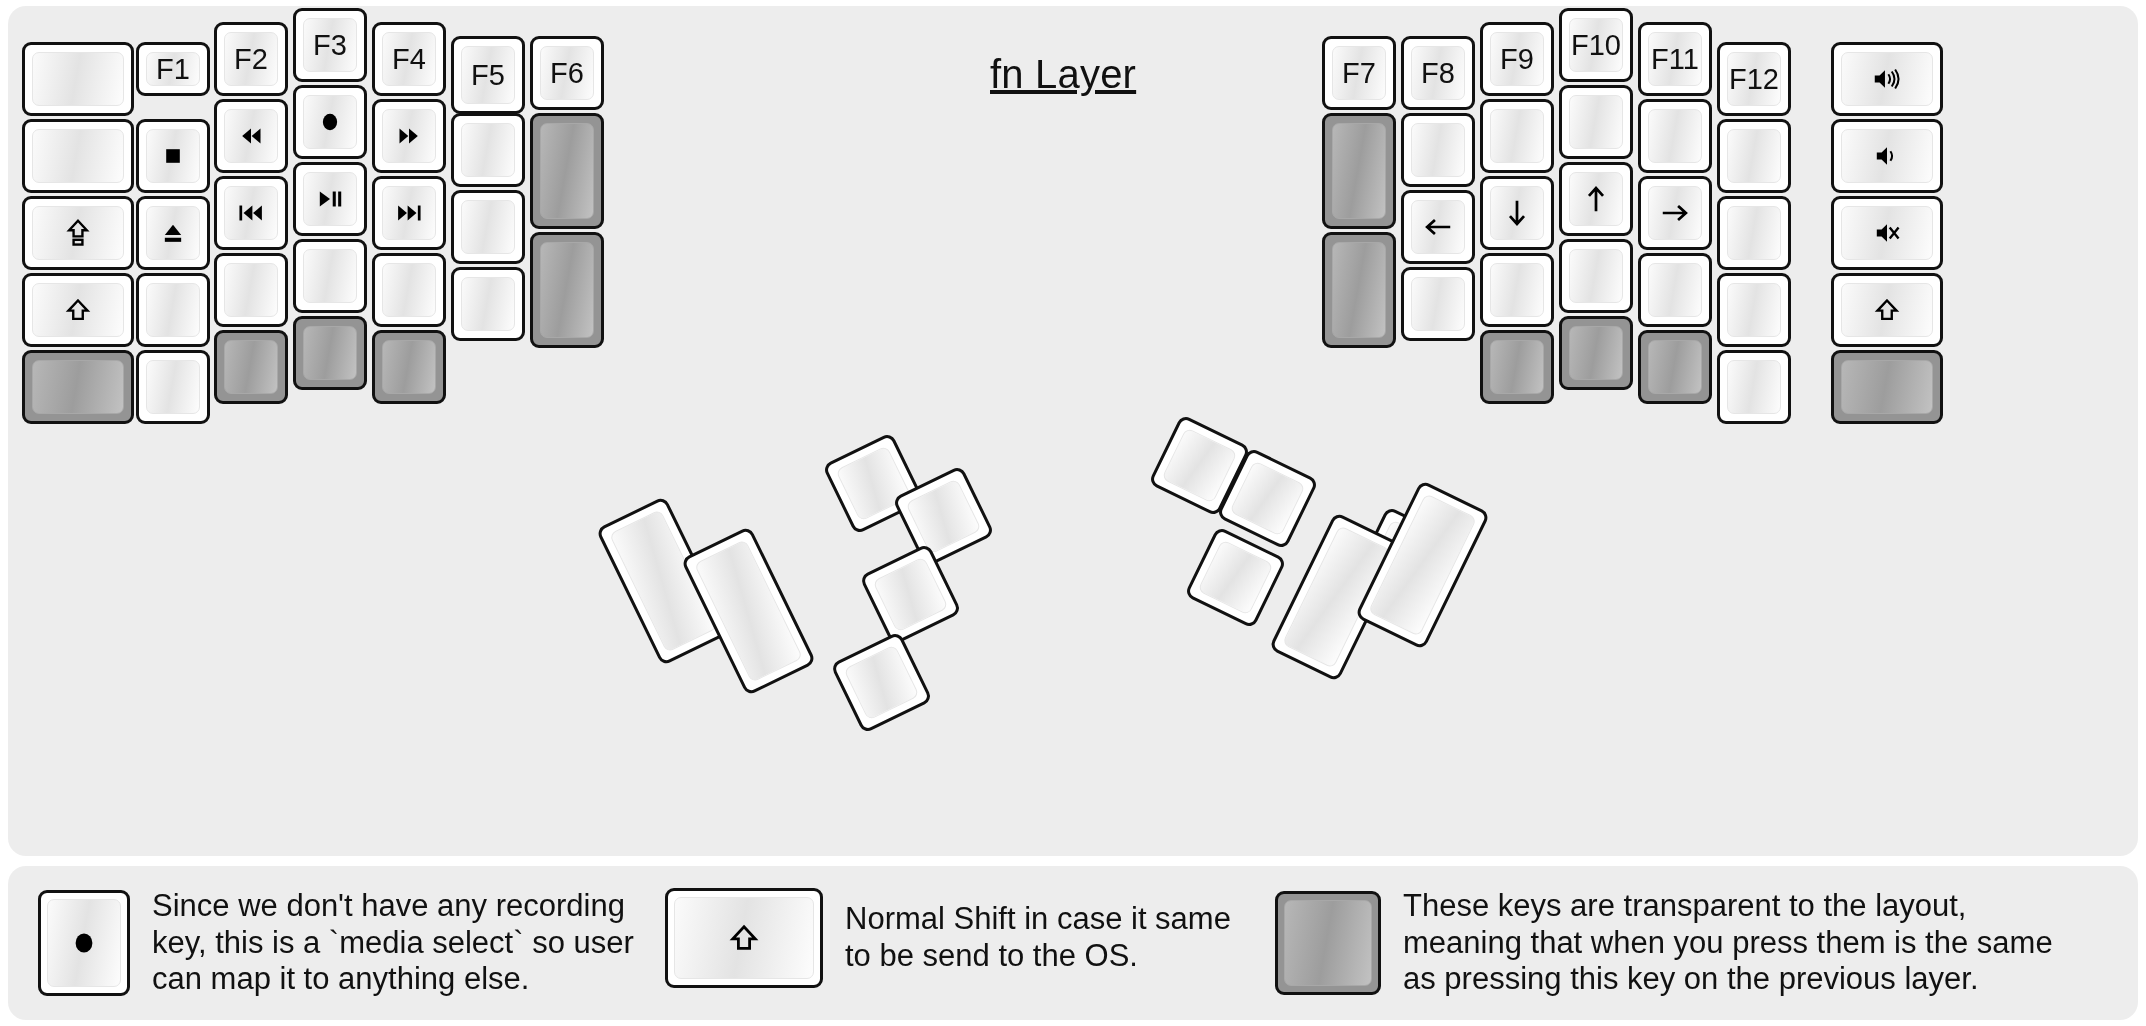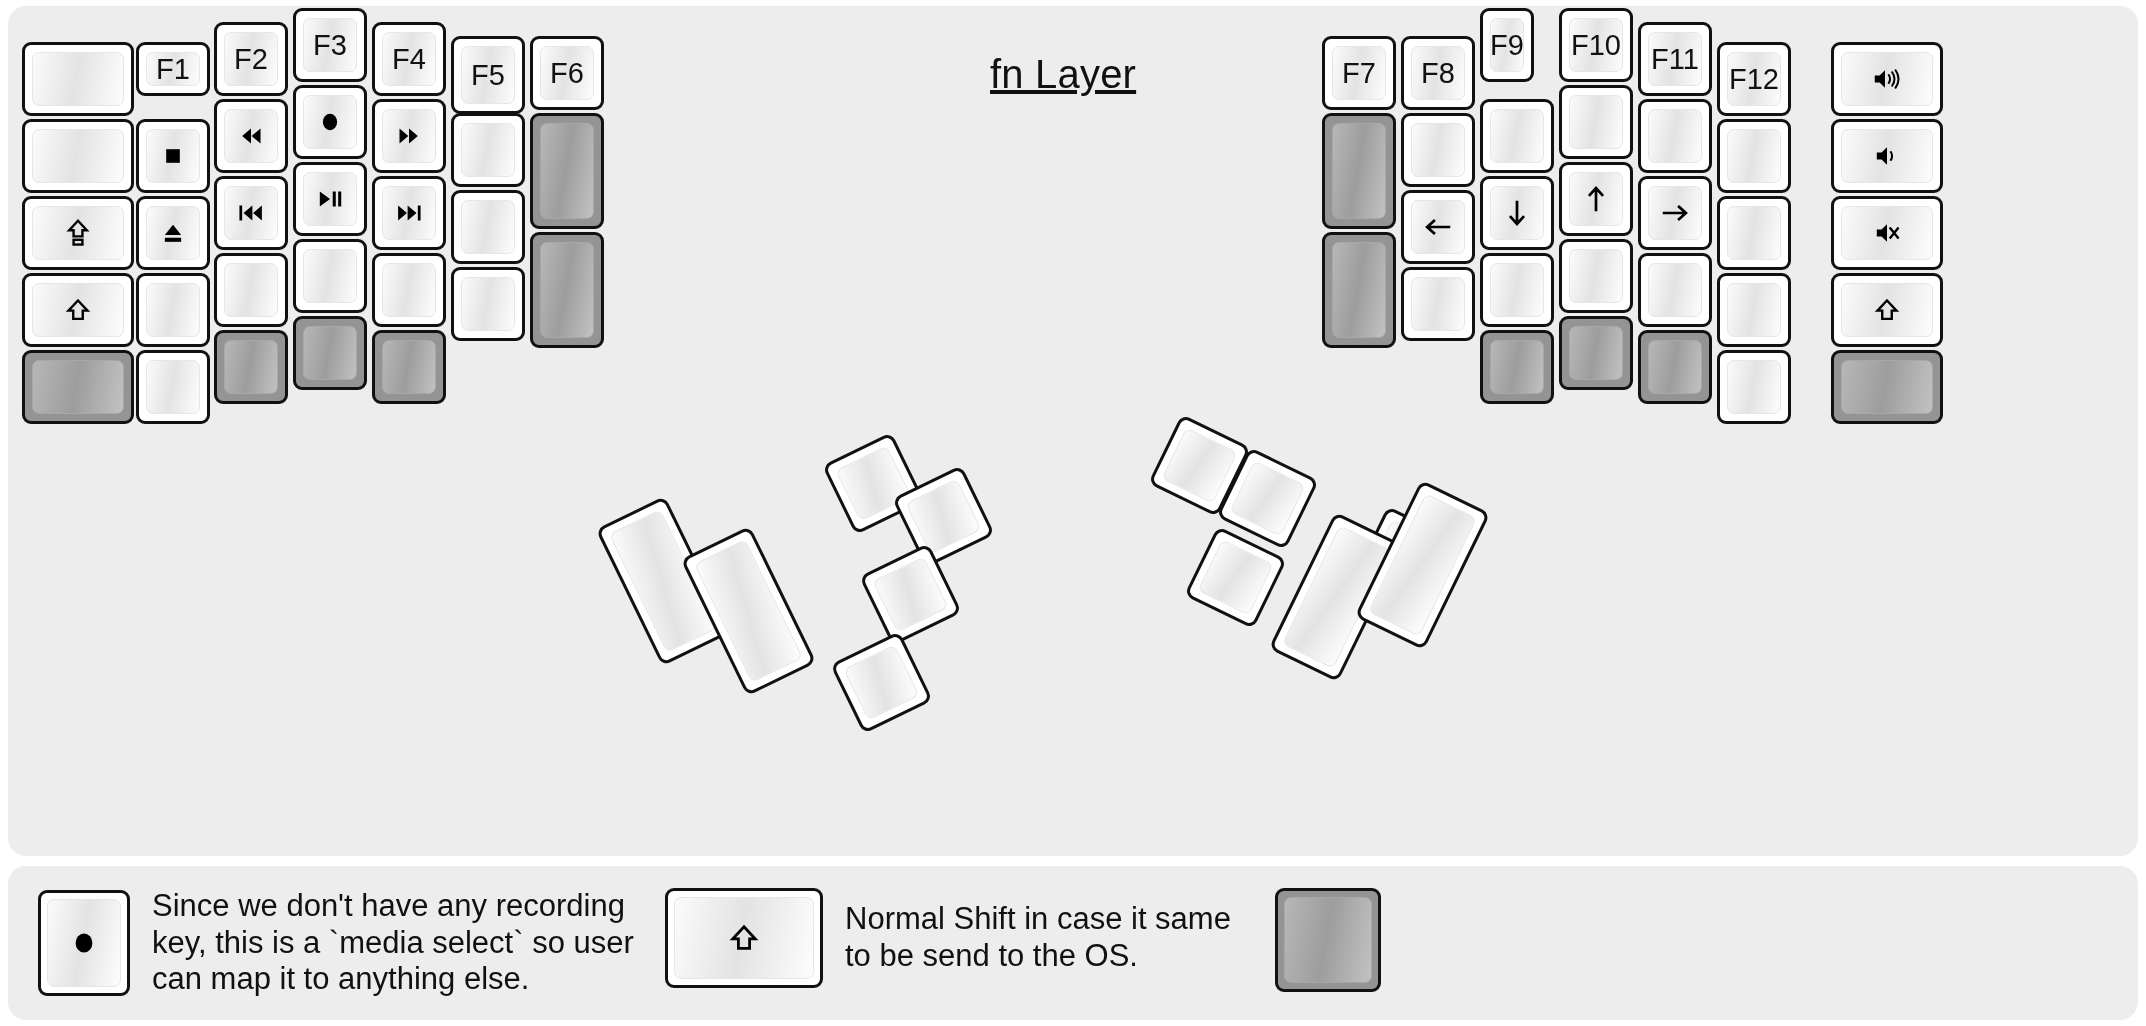--- a/index.html
+++ b/index.html
@@ -305,21 +305,21 @@
           <span class="glyph">
             <svg width="34" height="34" viewBox="0 0 100 100" fill="#000">
               <path d="M82 50 L20 50 M38 32 L18 50 L38 68" fill="none" stroke="#000" stroke-width="8" stroke-linecap="square"></path>
             </svg>
           </span>
         </div>
       </div>
       <div class="key" style="left: 1401px; top: 267px; width: 74px; height: 74px;">
         <div class="cap"></div>
       </div>
-      <div class="key" style="left: 1480px; top: 8px; width: 54px; height: 74px;">
+      <div class="key" style="left: 1480px; top: 22px; width: 74px; height: 74px;">
         <div class="cap">
           <span class="lbl">F9</span>
         </div>
       </div>
       <div class="key" style="left: 1480px; top: 99px; width: 74px; height: 74px;">
         <div class="cap"></div>
       </div>
       <div class="key" style="left: 1480px; top: 176px; width: 74px; height: 74px;">
         <div class="cap">
           <span class="glyph">
@@ -502,16 +502,19 @@
             </span>
           </div>
         </div>
         <div class="legend-text">Normal Shift in case it same
 to be send to the OS.</div>
       </div>
       <div class="legend-item" style="left: 1275px; top: 888px;">
         <div class="legend-key trans" style="width: 106px; height: 104px;">
           <div class="cap"></div>
         </div>
+        <div class="legend-text">These keys are transparent to the layout,
+meaning that when you press them is the same
+as pressing this key on the previous layer.</div>
       </div>
     </div>
 
 </div>
 
 </body></html>

